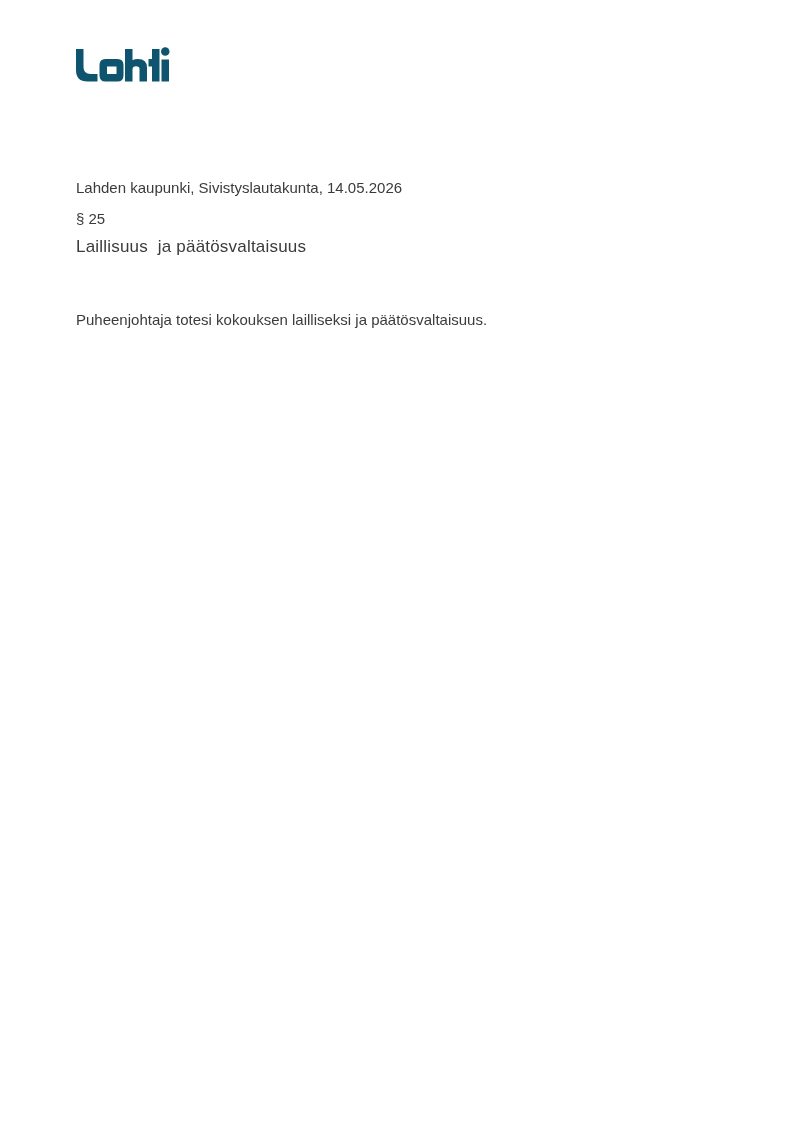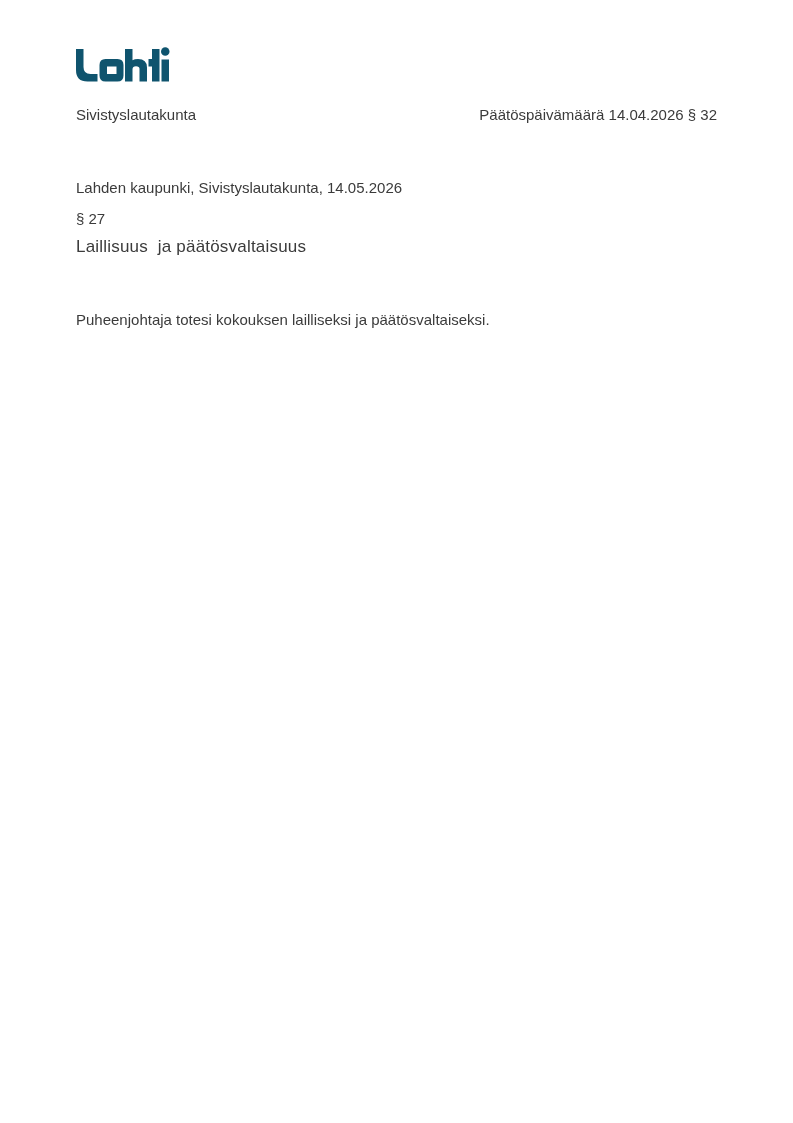--- a/index.html
+++ b/index.html
@@ -92,26 +92,22 @@
                Q63.5,20.3 60,20.3 Q56.5,20.3 56.5,23.2 V35.5 H49 Z"></path>
 
       <path d="M76,3 H83.5 V35.5 H76 V20.5 H72.5 V13 H76 Z"></path>
 
       <path d="M85.5,13.5 H93 V35.5 H85.5 Z"></path>
 
       <circle cx="89.25" cy="5.5" r="4.25"></circle>
     </g>
   </svg>
 
-  <div class="header-row">
-    <span>Sivistyslautakunta</span>
-    <span>Päätöspäivämäärä 14.04.2026 § 32</span>
-  </div>
 
   <p class="meeting-ref">Lahden kaupunki, Sivistyslautakunta, 14.05.2026</p>
 
-  <p class="section-number">§ 27</p>
+  <p class="section-number">§ 25</p>
 
   <h1 class="item-title">Laillisuus  ja päätösvaltaisuus</h1>
 
-  <p class="decision-text">Puheenjohtaja totesi kokouksen lailliseksi ja päätösvaltaiseksi.</p>
+  <p class="decision-text">Puheenjohtaja totesi kokouksen lailliseksi ja päätösvaltaisuus.</p>
 
 </div>
 
 </body></html>

